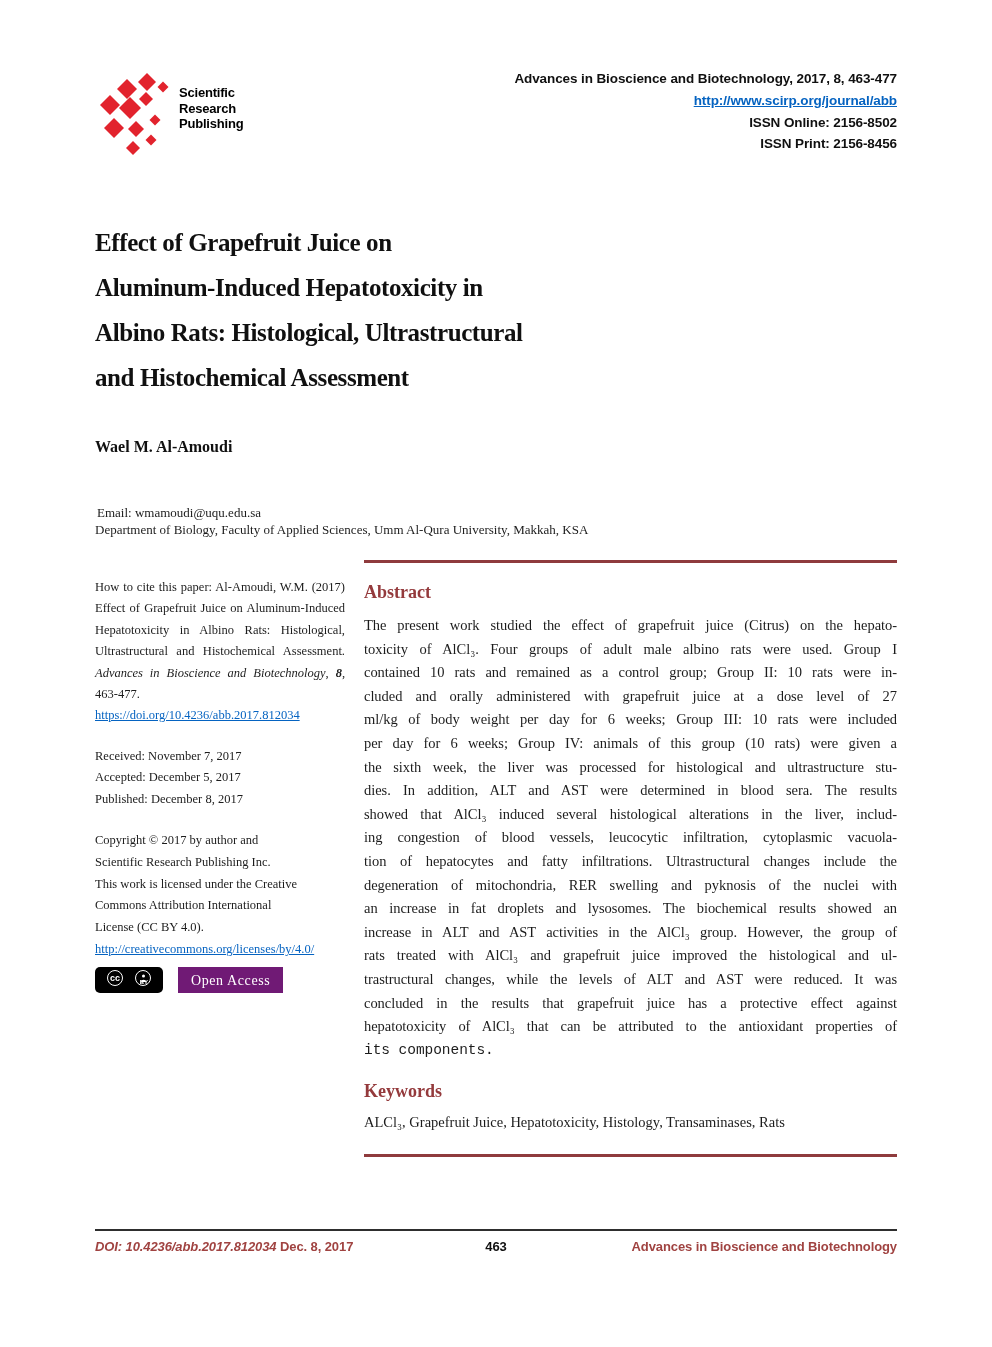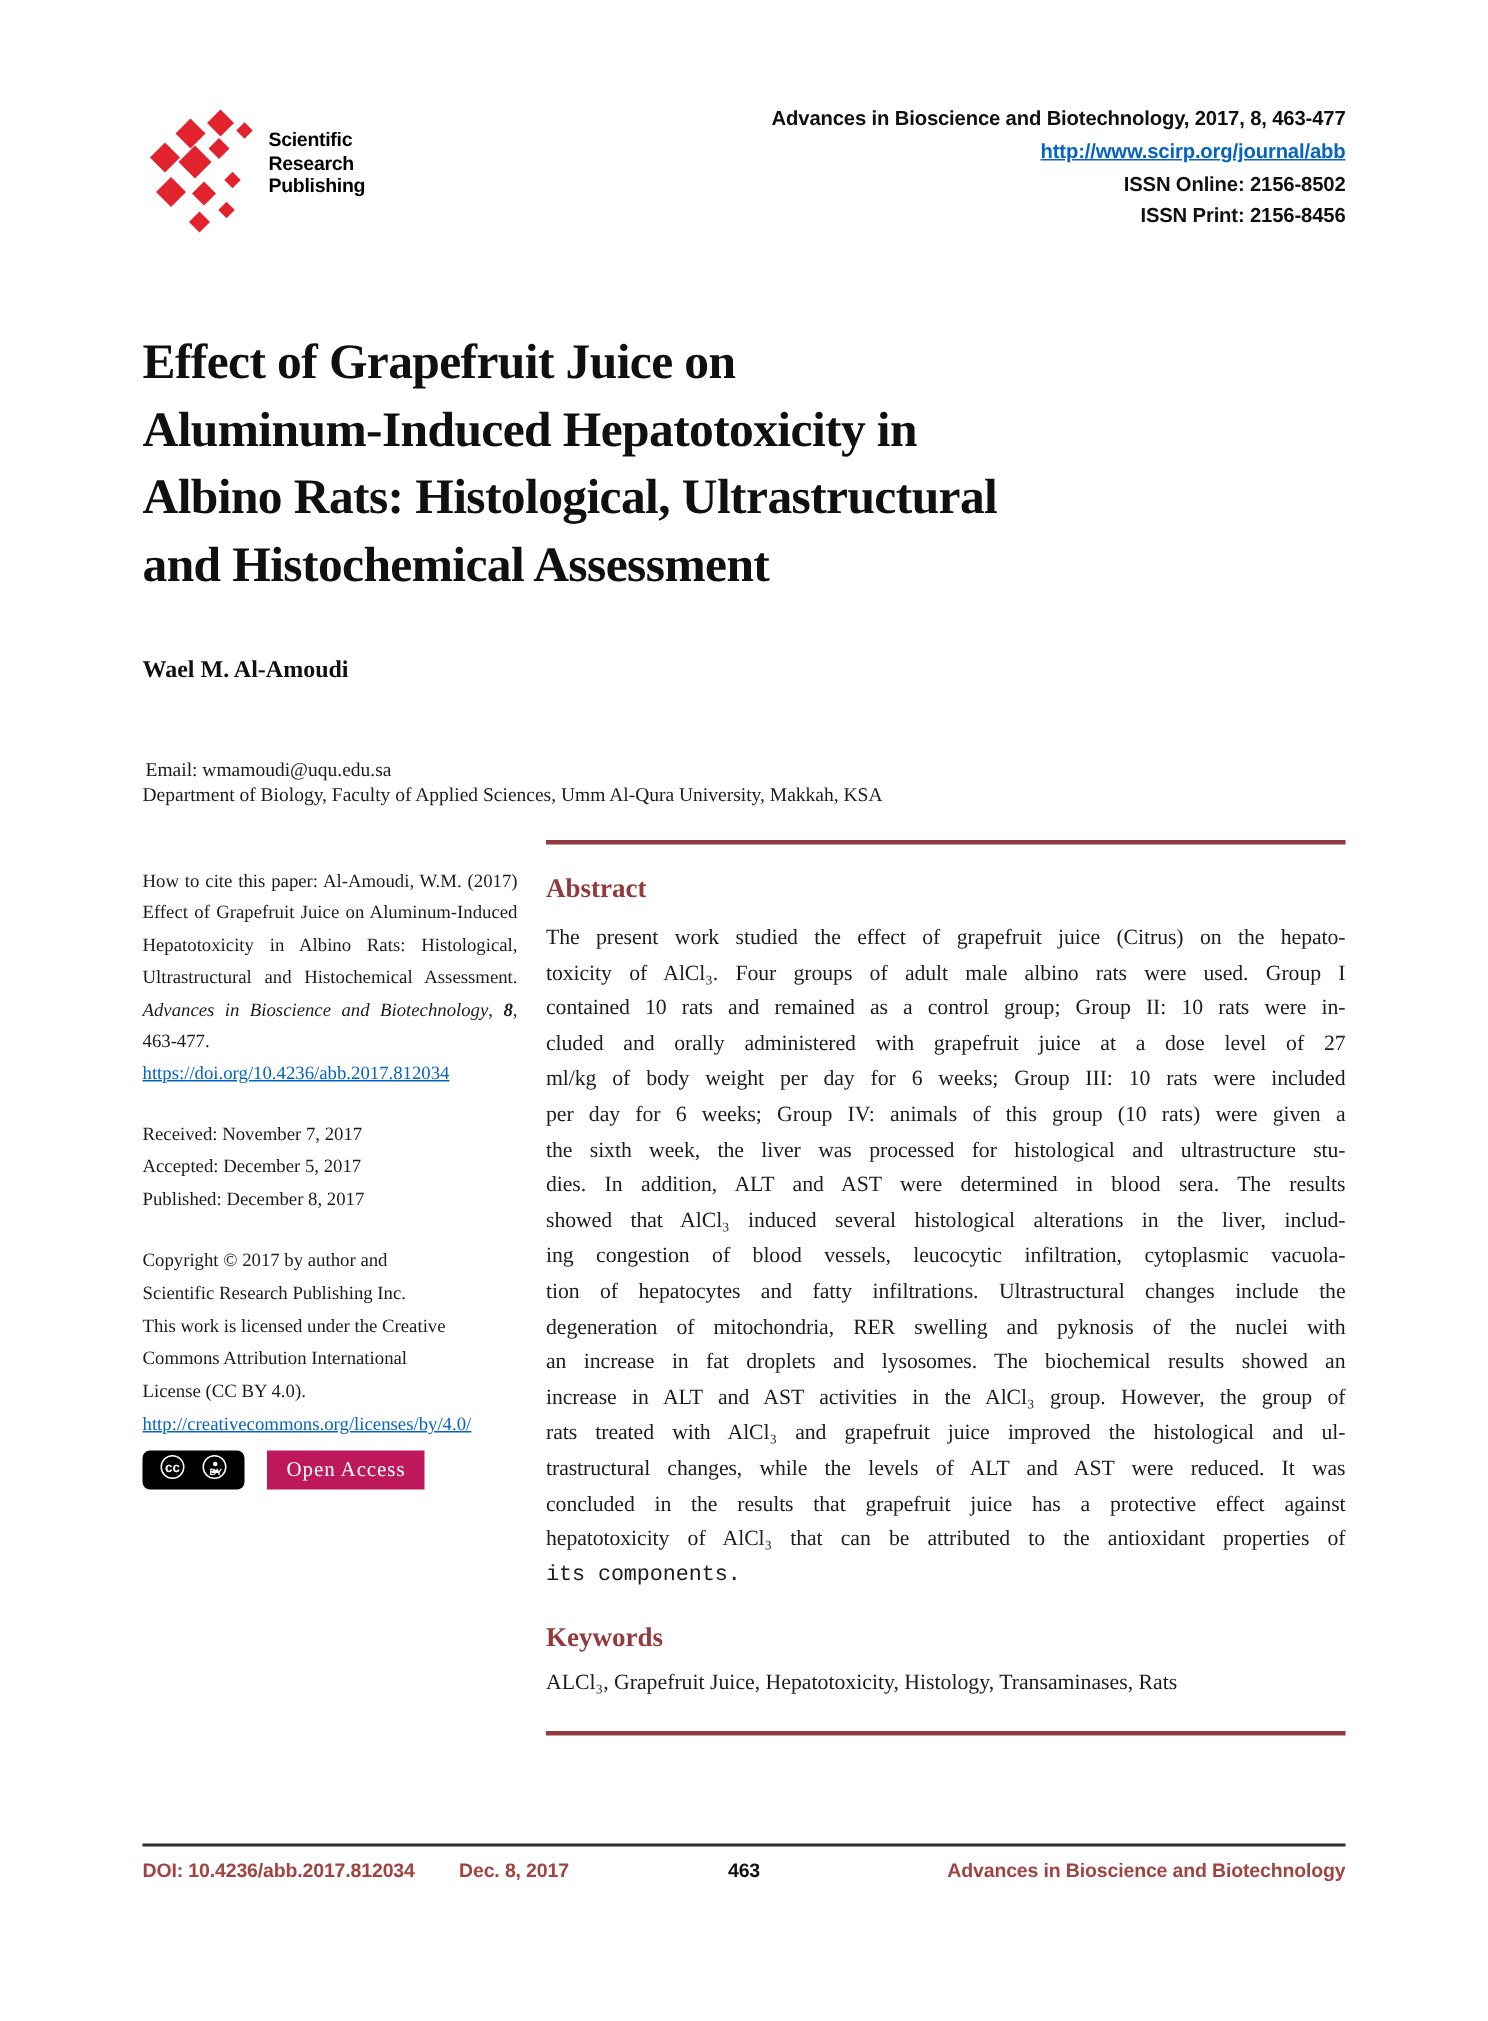--- a/index.html
+++ b/index.html
@@ -11,21 +11,21 @@
   .logo{position:absolute;left:100px;top:72px;display:flex;gap:9px;}
   .logo svg{display:block;}
   .diamond{fill:#e2232d;}
   .logo-text{font-family:"Liberation Sans",sans-serif;font-weight:bold;color:#000000;
     font-size:13px;line-height:15.5px;padding-top:13px;letter-spacing:-0.2px;}
   .header-right{position:absolute;top:68px;right:95px;text-align:right;
     font-family:"Liberation Sans",sans-serif;font-weight:bold;font-size:13.5px;
     color:#101010;line-height:21.8px;letter-spacing:-0.1px;}
   a.link{color:#0563c1;text-decoration:underline;cursor:pointer;}
   
-  .title{position:absolute;left:95px;top:220px;font-size:33px;font-weight:bold;
+  .title{position:absolute;left:95px;top:220px;font-size:25px;font-weight:bold;
     line-height:45px;color:#101010;letter-spacing:-0.4px;}
   .author{position:absolute;left:95px;top:438px;font-size:16px;font-weight:bold;color:#101010;}
   .affiliation{position:absolute;left:95px;top:482px;font-size:13px;margin-top:40px;}
   .email-line{position:absolute;left:97px;top:505px;font-size:13px;}
   
   .sidebar{position:absolute;left:95px;top:577px;width:250px;font-size:12.5px;
     line-height:21.4px;color:#1c1c1c;}
   .cite{text-align:justify;}
   .b{font-weight:normal;}
   .i{font-style:italic;}
@@ -35,39 +35,39 @@
   .copyright{margin-top:20px;line-height:21.8px;}
   .badges{margin-top:7px;display:flex;gap:15px;align-items:center;}
   .cc-badge{width:68px;height:26px;background:#000000;border-radius:5px;
     display:flex;align-items:flex-start;justify-content:space-evenly;
     padding-top:3px;box-sizing:border-box;position:relative;}
   .cc-circle{width:16px;height:16px;border:1.6px solid #ffffff;border-radius:50%;
     color:#ffffff;font-family:"Liberation Sans",sans-serif;font-weight:bold;font-size:9px;
     display:flex;align-items:center;justify-content:center;box-sizing:border-box;}
   .cc-by-label{position:absolute;bottom:0px;right:15px;color:#ffffff;
     font-family:"Liberation Sans",sans-serif;font-weight:bold;font-size:6px;}
-  .oa-badge{height:26px;background:#be185d;color:#ffffff;display:flex;align-items:center;
+  .oa-badge{height:26px;background:#701a75;color:#ffffff;display:flex;align-items:center;
     padding:0 13px;font-size:14px;letter-spacing:0.6px;}
   
   .main{position:absolute;left:364px;top:560px;width:533px;}
   .rule{height:3px;background:#8f3b3d;}
   .section-heading{color:#943a3c;font-weight:bold;font-size:18px;margin:19px 0 0 0;}
   .abstract-lines{margin-top:11px;}
   .abstract-lines div{
     font-size:14.5px;line-height:23.6px;letter-spacing:-0.05px;
     text-align:justify;text-align-last:justify;white-space:normal;}
   .abstract-lines div:last-child{text-align-last:left;font-family:Liberation Mono, monospace;}
   .kw-heading{margin-top:19px;}
   .kw-text{font-size:14.5px;margin-top:12px;}
   .rule-bottom{margin-top:23px;}
   
   .footer{position:absolute;left:95px;right:95px;top:1229px;border-top:2px solid #2e2e2e;
     padding-top:8px;font-family:"Liberation Sans",sans-serif;font-weight:bold;
     font-size:13px;color:#a04341;letter-spacing:-0.1px;}
-  .footer .doi{margin-right:26px;}
+  .footer .doi{font-style:italic;}
   .footer .page-num{position:absolute;left:50%;transform:translateX(-50%);color:#101010;}
   .footer .journal-name{float:right;}
 </style>
 </head>
 <body>
 
 <div class="page">
 
   <div class="logo">
     <svg width="70" height="84" viewBox="0 0 70 84">

